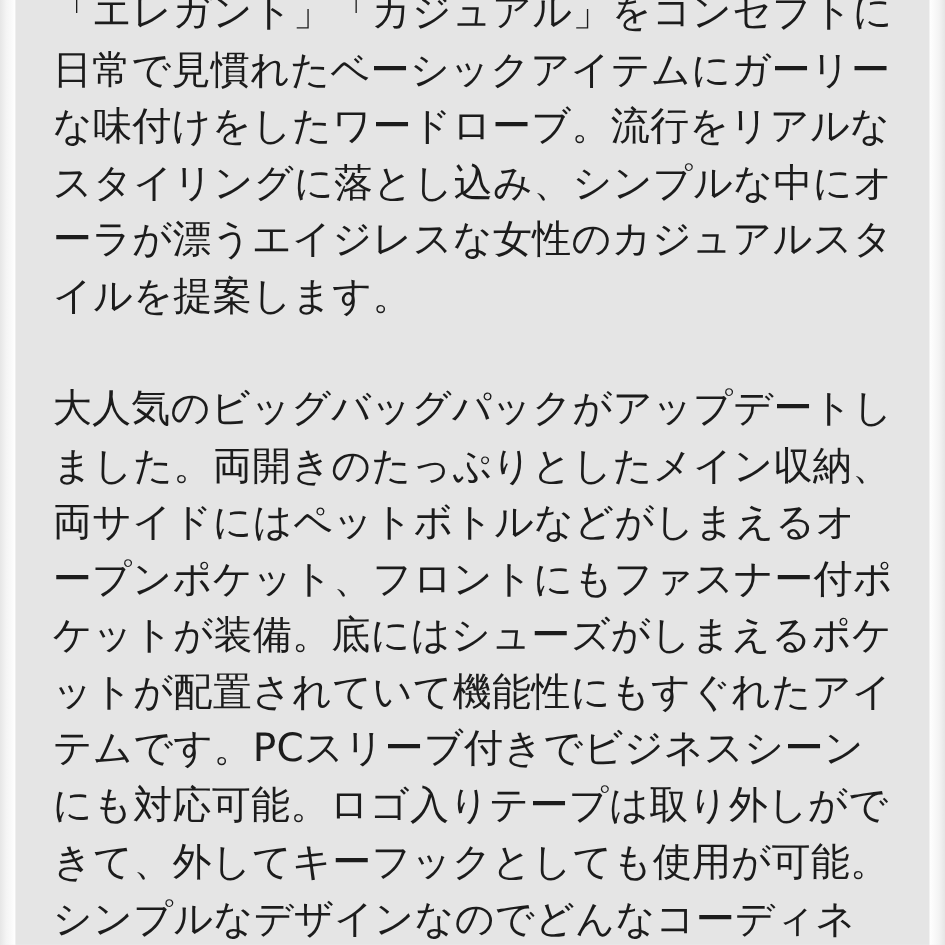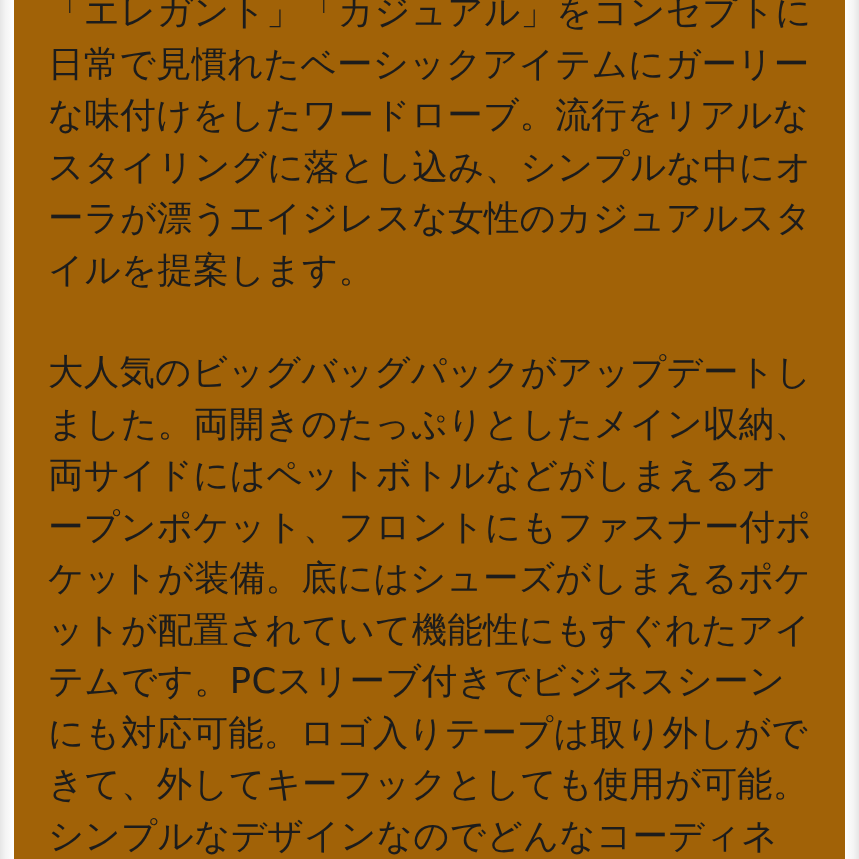--- a/index.html
+++ b/index.html
@@ -10,21 +10,21 @@
   body {
     width: 859px;
     height: 859px;
     overflow: hidden;
     font-family: "Liberation Sans", sans-serif;
   }
   .page {
     position: relative;
     width: 859px;
     height: 859px;
-    background: #a16207;
+    background: #e5e5e5;
     box-sizing: border-box;
     overflow: hidden;
   }
   
   .edge-left, .edge-right {
     position: absolute;
     top: 0;
     width: 14px;
     height: 100%;
     pointer-events: none;

